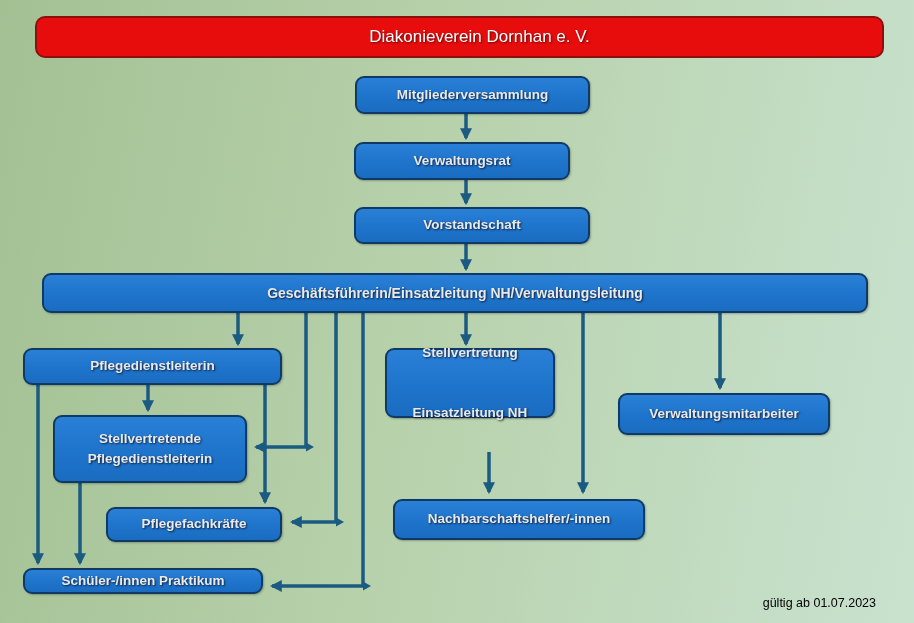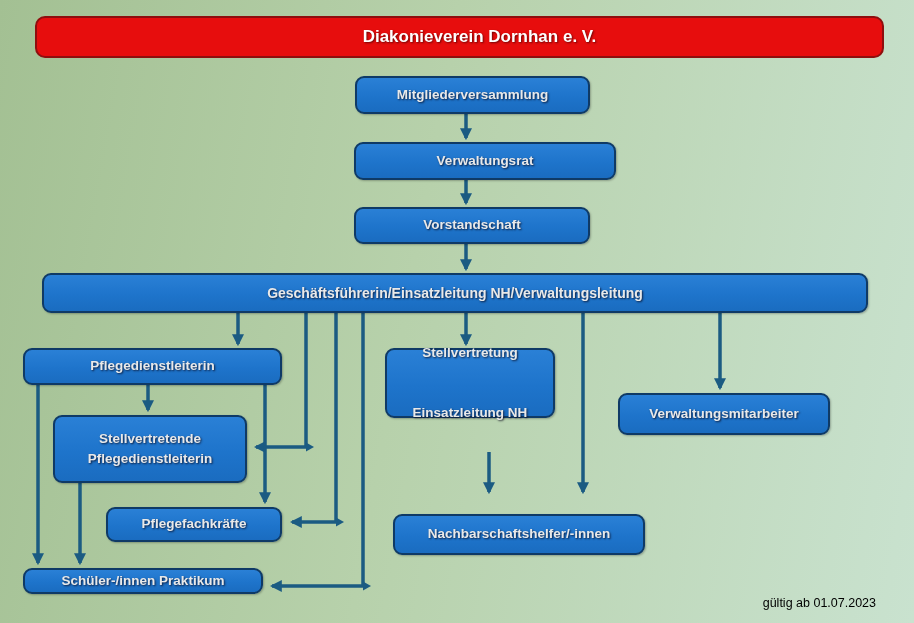--- a/index.html
+++ b/index.html
@@ -17,21 +17,21 @@
     color:#e9e9e9;font-weight:bold;font-size:13.5px;text-align:center;
     text-shadow:1px 1px 2px rgba(10,10,30,.8);
     box-shadow:1px 1px 2px rgba(0,0,0,.25);
     line-height:1.5;
   }
   .banner{
     position:absolute;z-index:2;box-sizing:border-box;
     left:35px;top:16px;width:849px;height:42px;
     background:#e70d0d;border:2px solid #8f0e0e;border-radius:10px;
     display:flex;align-items:center;justify-content:center;
-    color:#ffffff;font-weight:bold;font-size:17px;
+    color:#ffffff;font-weight:normal;font-size:17px;
     text-shadow:1px 1px 2px rgba(60,0,0,.7);
     padding-left:40px;
   }
   .footer-note{
     position:absolute;z-index:2;right:38px;top:596px;
     color:#000;font-weight:normal;font-size:12.5px;
   }
   .w-geschaeft{font-size:14px;}
 </style>
 </head>
@@ -70,21 +70,21 @@
   </svg>
 
   <div class="banner">
     <span>Diakonieverein Dornhan e. V.</span>
   </div>
 
   <div class="node" style="left:355px;top:76px;width:235px;height:38px;">
     <span>Mitgliederversammlung</span>
   </div>
 
-  <div class="node" style="left:354px;top:142px;width:262px;height:38px;">
+  <div class="node" style="left:354px;top:142px;width:216px;height:38px;">
     <span>Verwaltungsrat</span>
   </div>
 
   <div class="node w-geschaeft" style="left:42px;top:273px;width:826px;height:40px;">
     <span>Geschäftsführerin/Einsatzleitung NH/Verwaltungsleitung</span>
   </div>
 
   <div class="node" style="left:354px;top:207px;width:236px;height:37px;">
     <span>Vorstandschaft</span>
   </div>
@@ -104,21 +104,21 @@
 
   <div class="node" style="left:23px;top:568px;width:240px;height:26px;">
     <span>Schüler-/innen Praktikum</span>
   </div>
 
   <div class="node" style="left:385px;top:348px;width:170px;height:70px;gap:40px;">
     <span>Stellvertretung</span>
     <span>Einsatzleitung NH</span>
   </div>
 
-  <div class="node" style="left:393px;top:514px;width:252px;height:41px;">
+  <div class="node" style="left:393px;top:499px;width:252px;height:41px;">
     <span>Nachbarschaftshelfer/-innen</span>
   </div>
 
   <div class="node" style="left:618px;top:393px;width:212px;height:42px;">
     <span>Verwaltungsmitarbeiter</span>
   </div>
 
   <div class="footer-note">
     <span>gültig ab 01.07.2023</span>
   </div>

